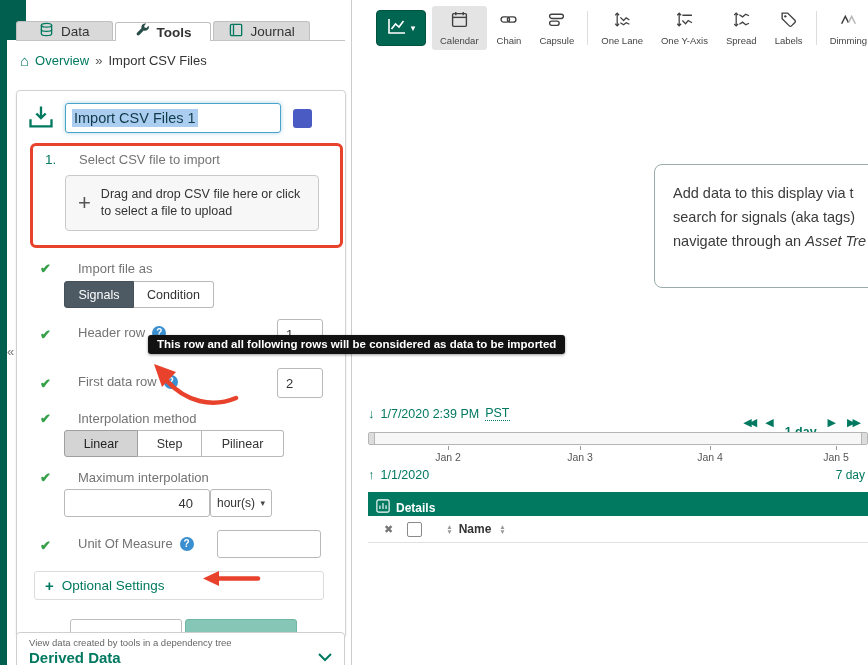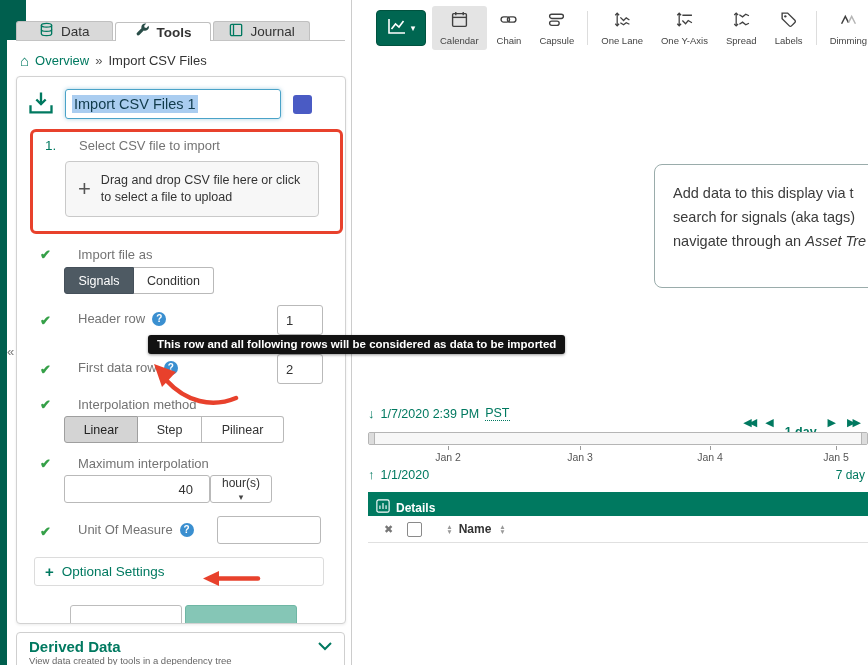--- a/index.html
+++ b/index.html
@@ -8,21 +8,21 @@
   .abs{position:absolute;box-sizing:border-box;}
   .teal{color:#007960;}
   
   .tabbar{position:absolute;left:16px;top:6px;width:294px;height:34px;display:flex;gap:2px;z-index:2;align-items:flex-end;}
   .tab{flex:1;display:flex;align-items:center;justify-content:center;gap:7px;background:#d9d9d9;
        border:1px solid #c0c0c0;border-bottom:none;border-radius:3px 3px 0 0;font-size:13.5px;color:#333;cursor:pointer;box-sizing:border-box;}
   .tab.active{background:#fff;font-weight:bold;margin-bottom:-1px;z-index:3;}
   .tab-underline{position:absolute;left:16px;top:40px;width:329px;height:1px;background:#c4c4c4;z-index:1;}
   .breadcrumb{position:absolute;left:20px;top:52px;display:flex;align-items:center;gap:6px;font-size:13px;}
   
-  .card{position:absolute;left:16px;top:76px;width:328px;height:546px;background:#fff;
+  .card{position:absolute;left:16px;top:90px;width:328px;height:546px;background:#fff;
         border:1px solid #d2d2d2;border-radius:4px;box-shadow:0 1px 3px rgba(0,0,0,.08);overflow:hidden;}
   .finput{background:#fff;border:1px solid #b9b9b9;border-radius:3px;font-size:13px;color:#333;
           display:flex;align-items:center;padding:0 8px;box-sizing:border-box;}
   .lbl{font-size:13px;color:#737373;}
   .check{color:#35a048;font-size:13px;font-weight:bold;}
   .q-icon{width:14px;height:14px;border-radius:50%;background:#3a8fd0;color:#fff;font-size:10px;font-weight:bold;
           display:inline-flex;align-items:center;justify-content:center;margin-left:7px;cursor:pointer;}
   .seg{height:27px;display:inline-flex;align-items:center;justify-content:center;font-size:12.5px;
        box-sizing:border-box;cursor:pointer;}
   .row{display:flex;align-items:center;}
@@ -178,21 +178,21 @@
       <span class="seg" style="width:74px;background:#d4d4d4;color:#222;border:1px solid #9f9f9f;border-radius:3px 0 0 3px;">Linear</span>
       <span class="seg" style="width:64px;background:#fff;color:#333;border:1px solid #b9b9b9;border-left:none;">Step</span>
       <span class="seg" style="width:82px;background:#fff;color:#333;border:1px solid #b9b9b9;border-left:none;border-radius:0 3px 3px 0;">Pilinear</span>
     </div>
 
     <span class="abs check" style="left:23px;top:379px;">✔</span>
     <span class="abs lbl" style="left:61px;top:379px;">Maximum interpolation</span>
     <div class="abs finput" style="left:47px;top:398px;width:146px;height:28px;justify-content:flex-end;padding-right:16px;">
       <span>40</span>
     </div>
-    <div class="abs finput" style="left:193px;top:398px;width:62px;height:28px;font-size:12px;justify-content:space-between;padding:0 6px;cursor:pointer;flex-direction:column;">
+    <div class="abs finput" style="left:193px;top:398px;width:62px;height:28px;font-size:12px;justify-content:space-between;padding:0 6px;cursor:pointer;">
       <span>hour(s)</span>
       <span style="font-size:9px;color:#444;">▾</span>
     </div>
 
     <span class="abs check" style="left:23px;top:447px;">✔</span>
     <div class="abs row" style="left:61px;top:445px;">
       <span class="lbl">Unit Of Measure</span>
       <span class="q-icon">?</span>
     </div>
     <div class="abs finput" style="left:200px;top:439px;width:104px;height:28px;"></div>
@@ -200,29 +200,29 @@
     <div class="abs row" style="left:17px;top:480px;width:290px;height:29px;border:1px solid #dcdcdc;border-radius:3px;padding-left:10px;cursor:pointer;">
       <span class="teal" style="font-size:15px;font-weight:bold;margin-right:8px;">+</span>
       <span class="teal" style="font-size:13.5px;">Optional Settings</span>
     </div>
 
     <div class="abs" style="left:53px;top:528px;width:112px;height:30px;background:#fff;border:1px solid #bdbdbd;border-radius:3px;"></div>
     <div class="abs" style="left:168px;top:528px;width:112px;height:30px;background:#85c6b6;border:1px solid #6fb6a4;border-radius:3px;"></div>
   </div>
 
   <div class="derived">
+    <div style="font-size:9.5px;color:#666;margin-top:0;">View data created by tools in a dependency tree</div>
     <div style="display:flex;align-items:center;justify-content:space-between;">
       <span class="teal" style="font-size:15px;font-weight:bold;">Derived Data</span>
       <span>
         <svg width="14" height="9" viewBox="0 0 14 9">
             <path d="M1 1l6 6 6-6" fill="none" stroke="#007960" stroke-width="2"></path>
           </svg>
       </span>
     </div>
-    <div style="font-size:9.5px;color:#666;margin-top:0;">View data created by tools in a dependency tree</div>
   </div>
 
   <div class="vdivider"></div>
 
   <div class="view-btn">
     <span>
       <svg width="20" height="17" viewBox="0 0 20 17">
           <g fill="none" stroke="#fff" stroke-width="1.6">
         <path d="M2 1v14h16"></path>
             <path d="M4.5 11l4-5 3.5 3 4.5-6"></path>

